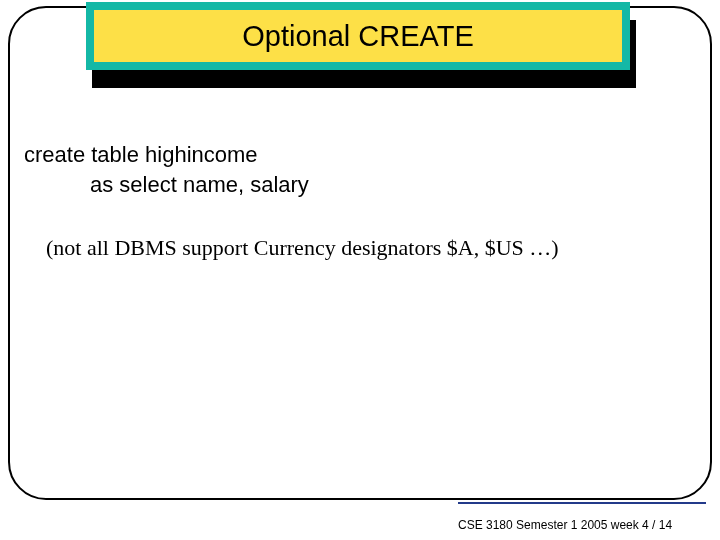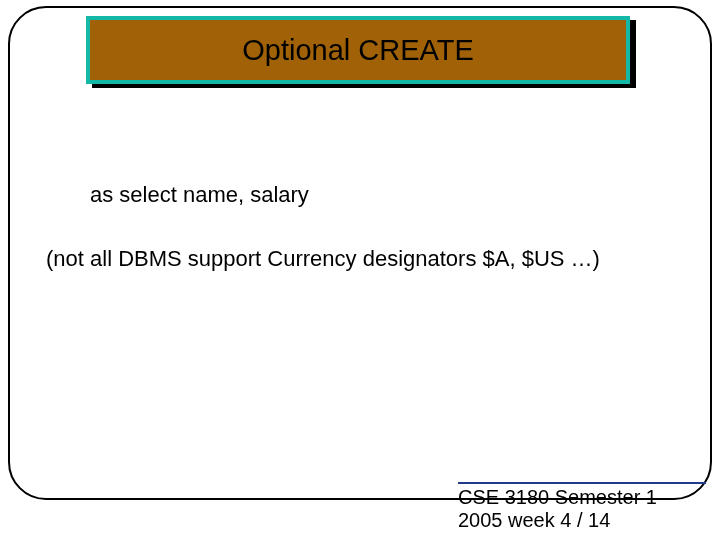--- a/index.html
+++ b/index.html
@@ -23,80 +23,82 @@
   .title-shadow {
     position: absolute;
     top: 20px;
     left: 92px;
     width: 544px;
     height: 68px;
     background: #000;
   }
   .title-box {
     position: absolute;
-    top: 16px;
+    top: 2px;
     left: 86px;
     width: 544px;
     height: 68px;
-    background: #a16207;
-    border: 4px solid #14b8a6;
+    background: #fde047;
+    border: 8px solid #14b8a6;
     display: flex;
     align-items: center;
     justify-content: center;
   }
   .title-text {
     font-size: 29px;
     color: #000;
     font-weight: normal;
   }
   .body {
     position: absolute;
     top: 140px;
     left: 24px;
     width: 664px;
     font-size: 22px;
     line-height: 1.35;
     color: #000;
   }
   .code-line1 { margin-left: 0; }
-  .code-indent { margin-left: 66px; margin-top: 40px; }
+  .code-indent { margin-left: 66px; }
   .para {
     margin-top: 34px;
   }
   .para-indent {
     text-indent: -18px;
     padding-left: 36px;
   }
   .para-line2 {
     padding-left: 22px;
     margin-top: 4px;
+    font-family: Liberation Serif, serif;
   }
   .footer {
     position: absolute;
     bottom: 8px;
     right: 14px;
-    font-size: 20px;
+    font-size: 12px;
     color: #000;
     border-top: 2px solid #233a8a;
-    padding-top: 2px;
+    padding-top: 14px;
     width: 248px;
     text-align: left;
   }
 </style>
 </head>
 <body>
 
 <div class="slide-frame"></div>
 
 <div class="title-shadow"></div>
 <div class="title-box">
   <span class="title-text">Optional CREATE</span>
 </div>
 
 <div class="body">
+  <div class="code-line1">create table highincome</div>
   <div class="code-indent">as select  name, salary</div>
 
   <div class="para">
     <div class="para-line2">(not all DBMS support Currency designators   $A, $US …)</div>
   </div>
 </div>
 
 <div class="footer">CSE 3180 Semester 1 2005  week 4 / 14</div>
 
 </body></html>

